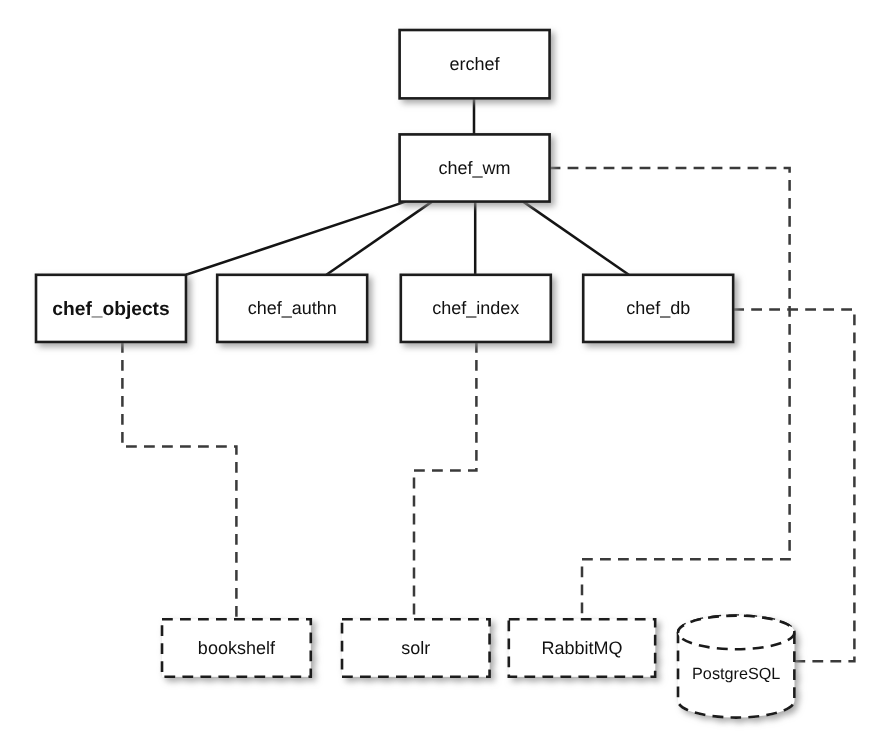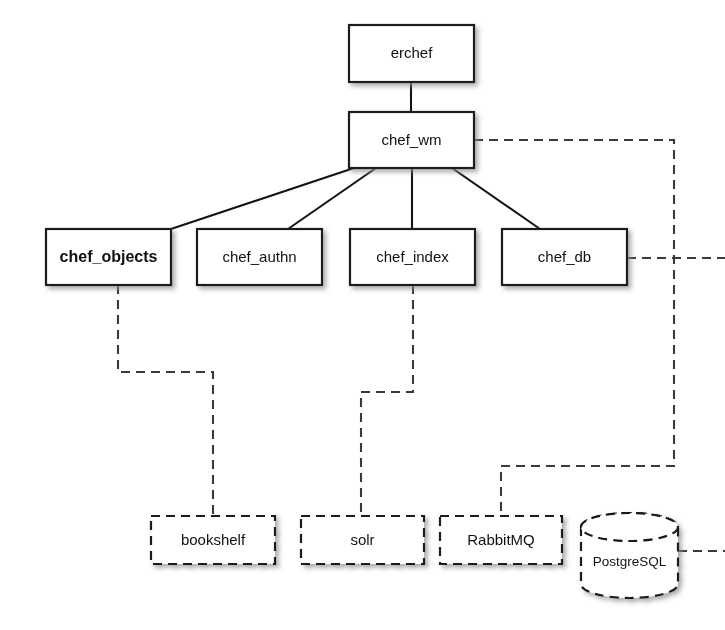--- a/index.html
+++ b/index.html
@@ -12,21 +12,20 @@
     width: 725px;
     height: 630px;
     font-family: "Liberation Sans", sans-serif;
     overflow: hidden;
   }
   #diagram-root {
     position: relative;
     width: 643px;
     height: 630px;
     background: #ffffff;
-    margin-left: 16px;
   }
   svg#diagram-canvas {
     display: block;
     width: 725px;
     height: 630px;
   }
   .node-rect {
     fill: #ffffff;
     stroke: #1a1a1a;
     stroke-width: 2.2;

